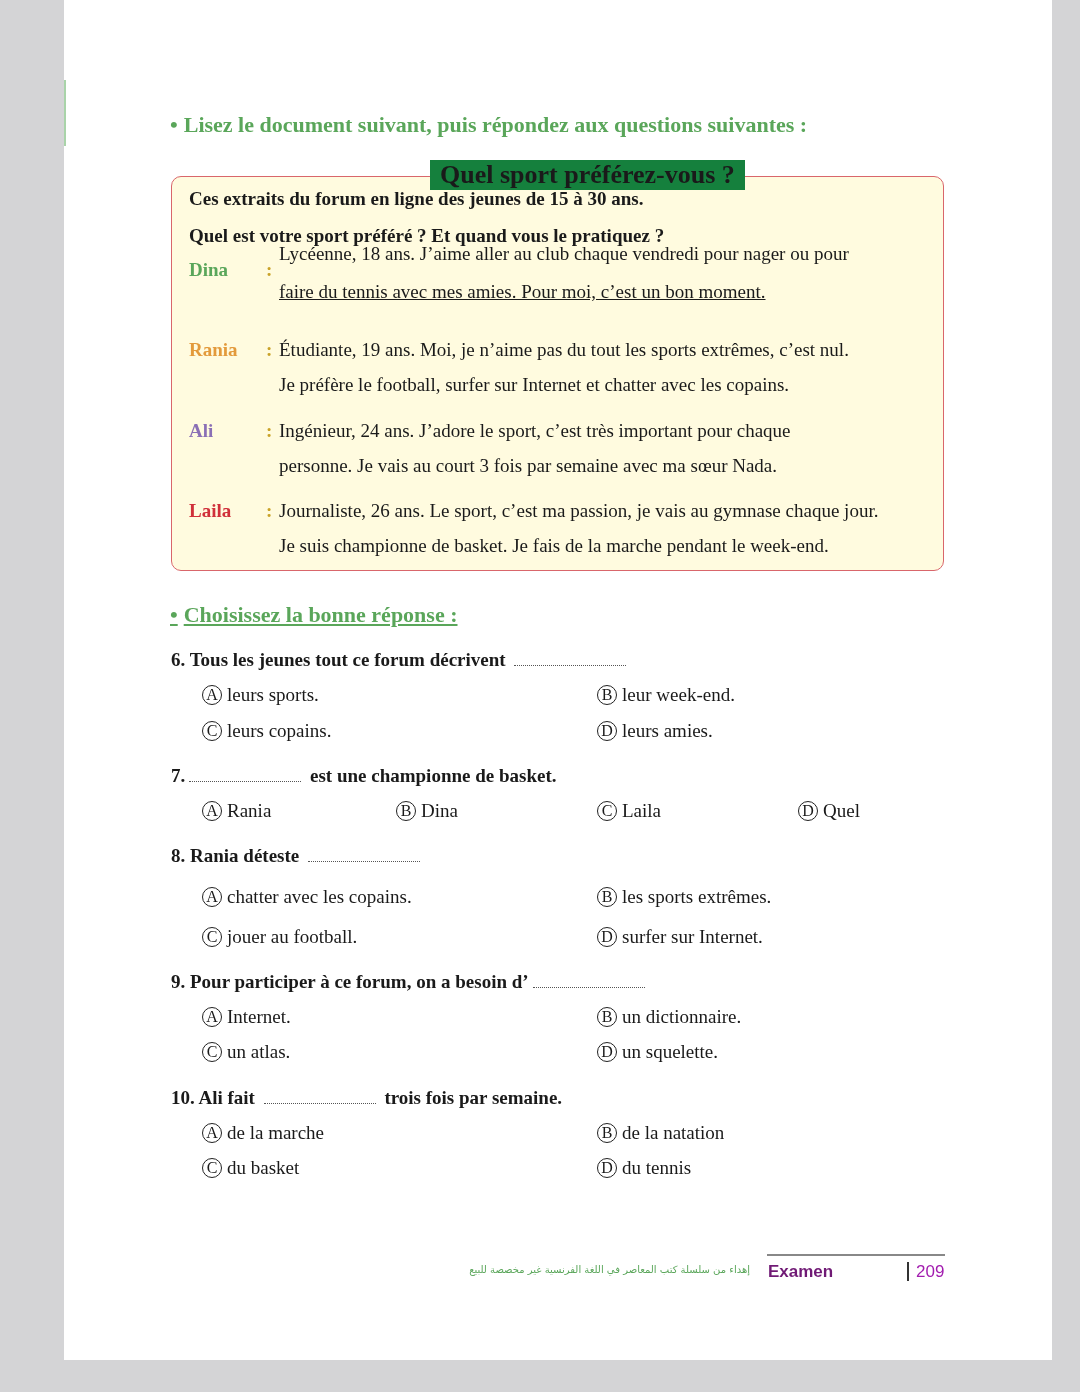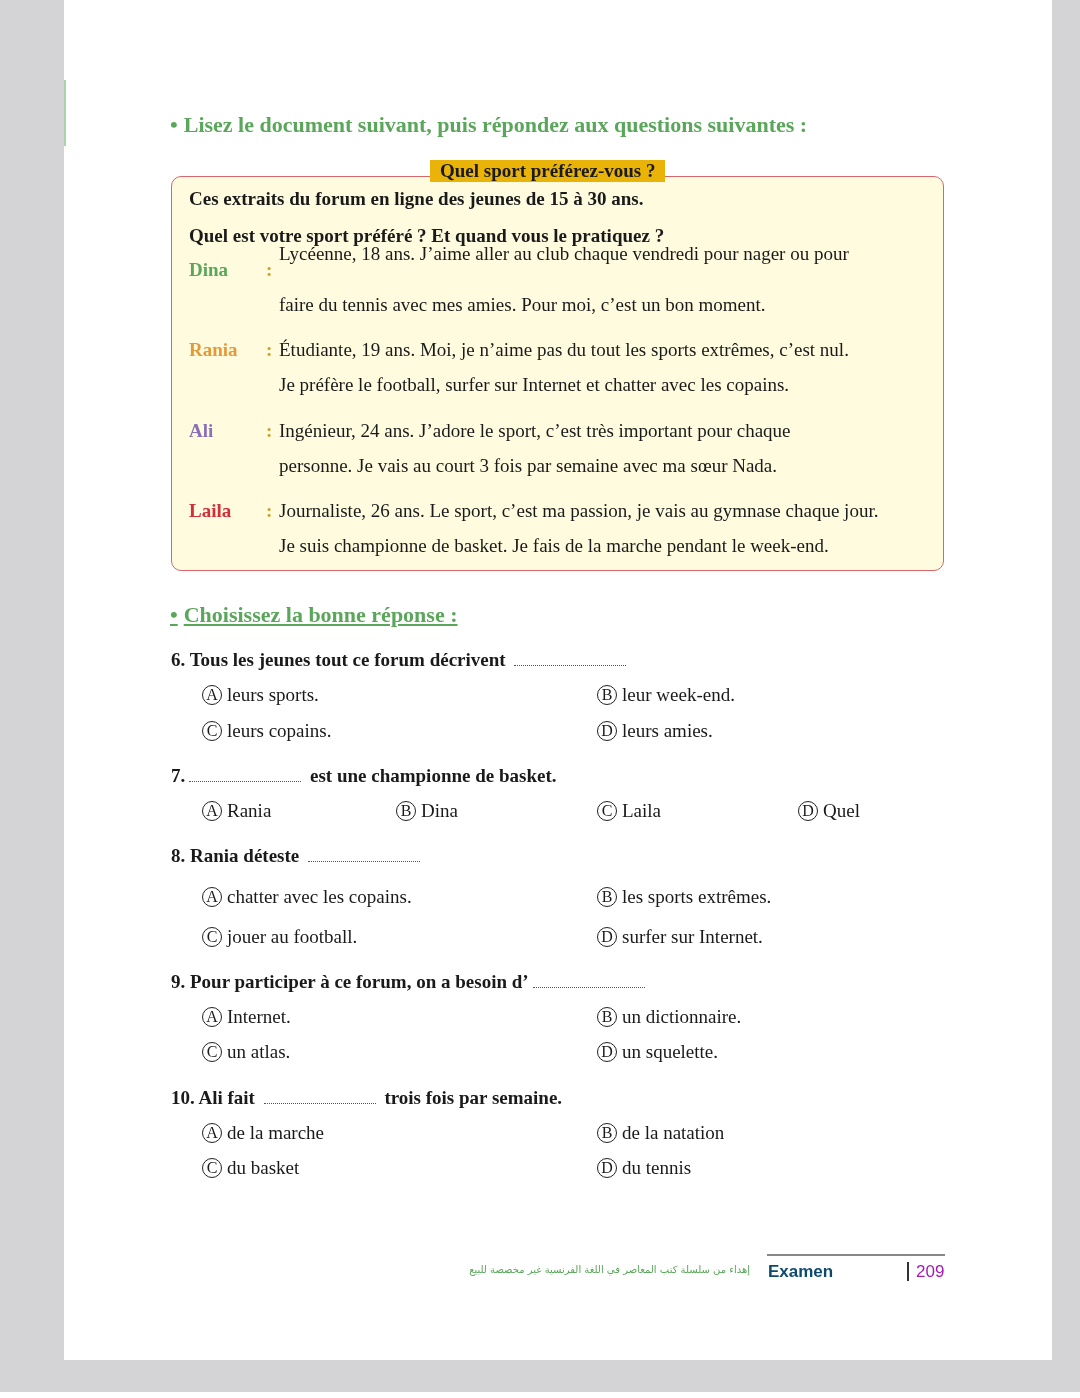--- a/index.html
+++ b/index.html
@@ -26,21 +26,21 @@
   .green-heading .bullet { margin-right: 6px; }
 
   
   .forum-box {
     position: absolute; left: 171px; top: 176px; width: 773px; height: 395px;
     box-sizing: border-box; border: 1.5px solid #d9666b; border-radius: 10px;
     background: #fffbdf;
   }
   .forum-title {
     position: absolute; left: 430px; top: 160px; padding: 0 10px;
-    background: #eab308; font-weight: bold; font-size: 19px; white-space: nowrap;
+    background: #15803d; font-weight: bold; font-size: 26px; white-space: nowrap;
   }
   .forum-line {
     position: absolute; font-weight: bold; font-size: 19px; white-space: nowrap;
   }
   .speaker-name {
     position: absolute; font-weight: bold; font-size: 19px;
   }
   .speaker-colon {
     position: absolute; font-weight: bold; font-size: 19px; color: #c9a227;
   }
@@ -69,21 +69,21 @@
   
   .footer-rule {
     position: absolute; left: 767px; top: 1254px; width: 178px; height: 2px; background: #888;
   }
   .footer-arabic {
     position: absolute; right: 330px; top: 1264px; font-family: "DejaVu Sans", sans-serif;
     font-size: 10px; color: #5aa65a; direction: rtl; white-space: nowrap;
   }
   .footer-examen {
     position: absolute; left: 768px; top: 1262px; font-family: "Liberation Sans", sans-serif;
-    font-weight: bold; font-size: 17px; color: #0c4a6e;
+    font-weight: bold; font-size: 17px; color: #701a75;
   }
   .footer-sep {
     position: absolute; left: 907px; top: 1262px; width: 1.5px; height: 19px; background: #333;
   }
   .footer-page {
     position: absolute; left: 916px; top: 1262px; font-family: "Liberation Sans", sans-serif;
     font-size: 17px; color: #a21caf;
   }
 </style>
 </head>
@@ -99,21 +99,21 @@
 
 <div class="forum-box"></div>
 <div class="forum-title">Quel sport préférez-vous ?</div>
 <div class="forum-line" style="left:189px; top:188px;">Ces extraits du forum en ligne des jeunes de 15 à 30 ans.</div>
 <div class="forum-line" style="left:189px; top:225px;">Quel est votre sport préféré ? Et quand vous le pratiquez ?</div>
 
 <div>
   <div class="speaker-name" style="left: 189px; top: 259px; color: rgb(90, 166, 90);">Dina</div>
   <div class="speaker-colon" style="left:266px; top:259px;">:</div>
   <div class="speaker-text" style="left:279px; top:236px;">Lycéenne, 18 ans. J’aime aller au club chaque vendredi pour nager ou pour</div>
-  <div class="speaker-text" style="left:279px; top:287px;">faire du tennis avec mes amies. Pour moi, c’est un bon moment.</div>
+  <div class="speaker-text" style="left:279px; top:274px;text-decoration:underline;">faire du tennis avec mes amies. Pour moi, c’est un bon moment.</div>
 </div>
 <div>
   <div class="speaker-name" style="left: 189px; top: 339px; color: rgb(227, 154, 59);">Rania</div>
   <div class="speaker-colon" style="left:266px; top:339px;">:</div>
   <div class="speaker-text" style="left:279px; top:332px;">Étudiante, 19 ans. Moi, je n’aime pas du tout les sports extrêmes, c’est nul.</div>
   <div class="speaker-text" style="left:279px; top:367px;">Je préfère le football, surfer sur Internet et chatter avec les copains.</div>
 </div>
 <div>
   <div class="speaker-name" style="left: 189px; top: 420px; color: rgb(138, 111, 181); text-align: center;">Ali</div>
   <div class="speaker-colon" style="left:266px; top:420px;">:</div>

